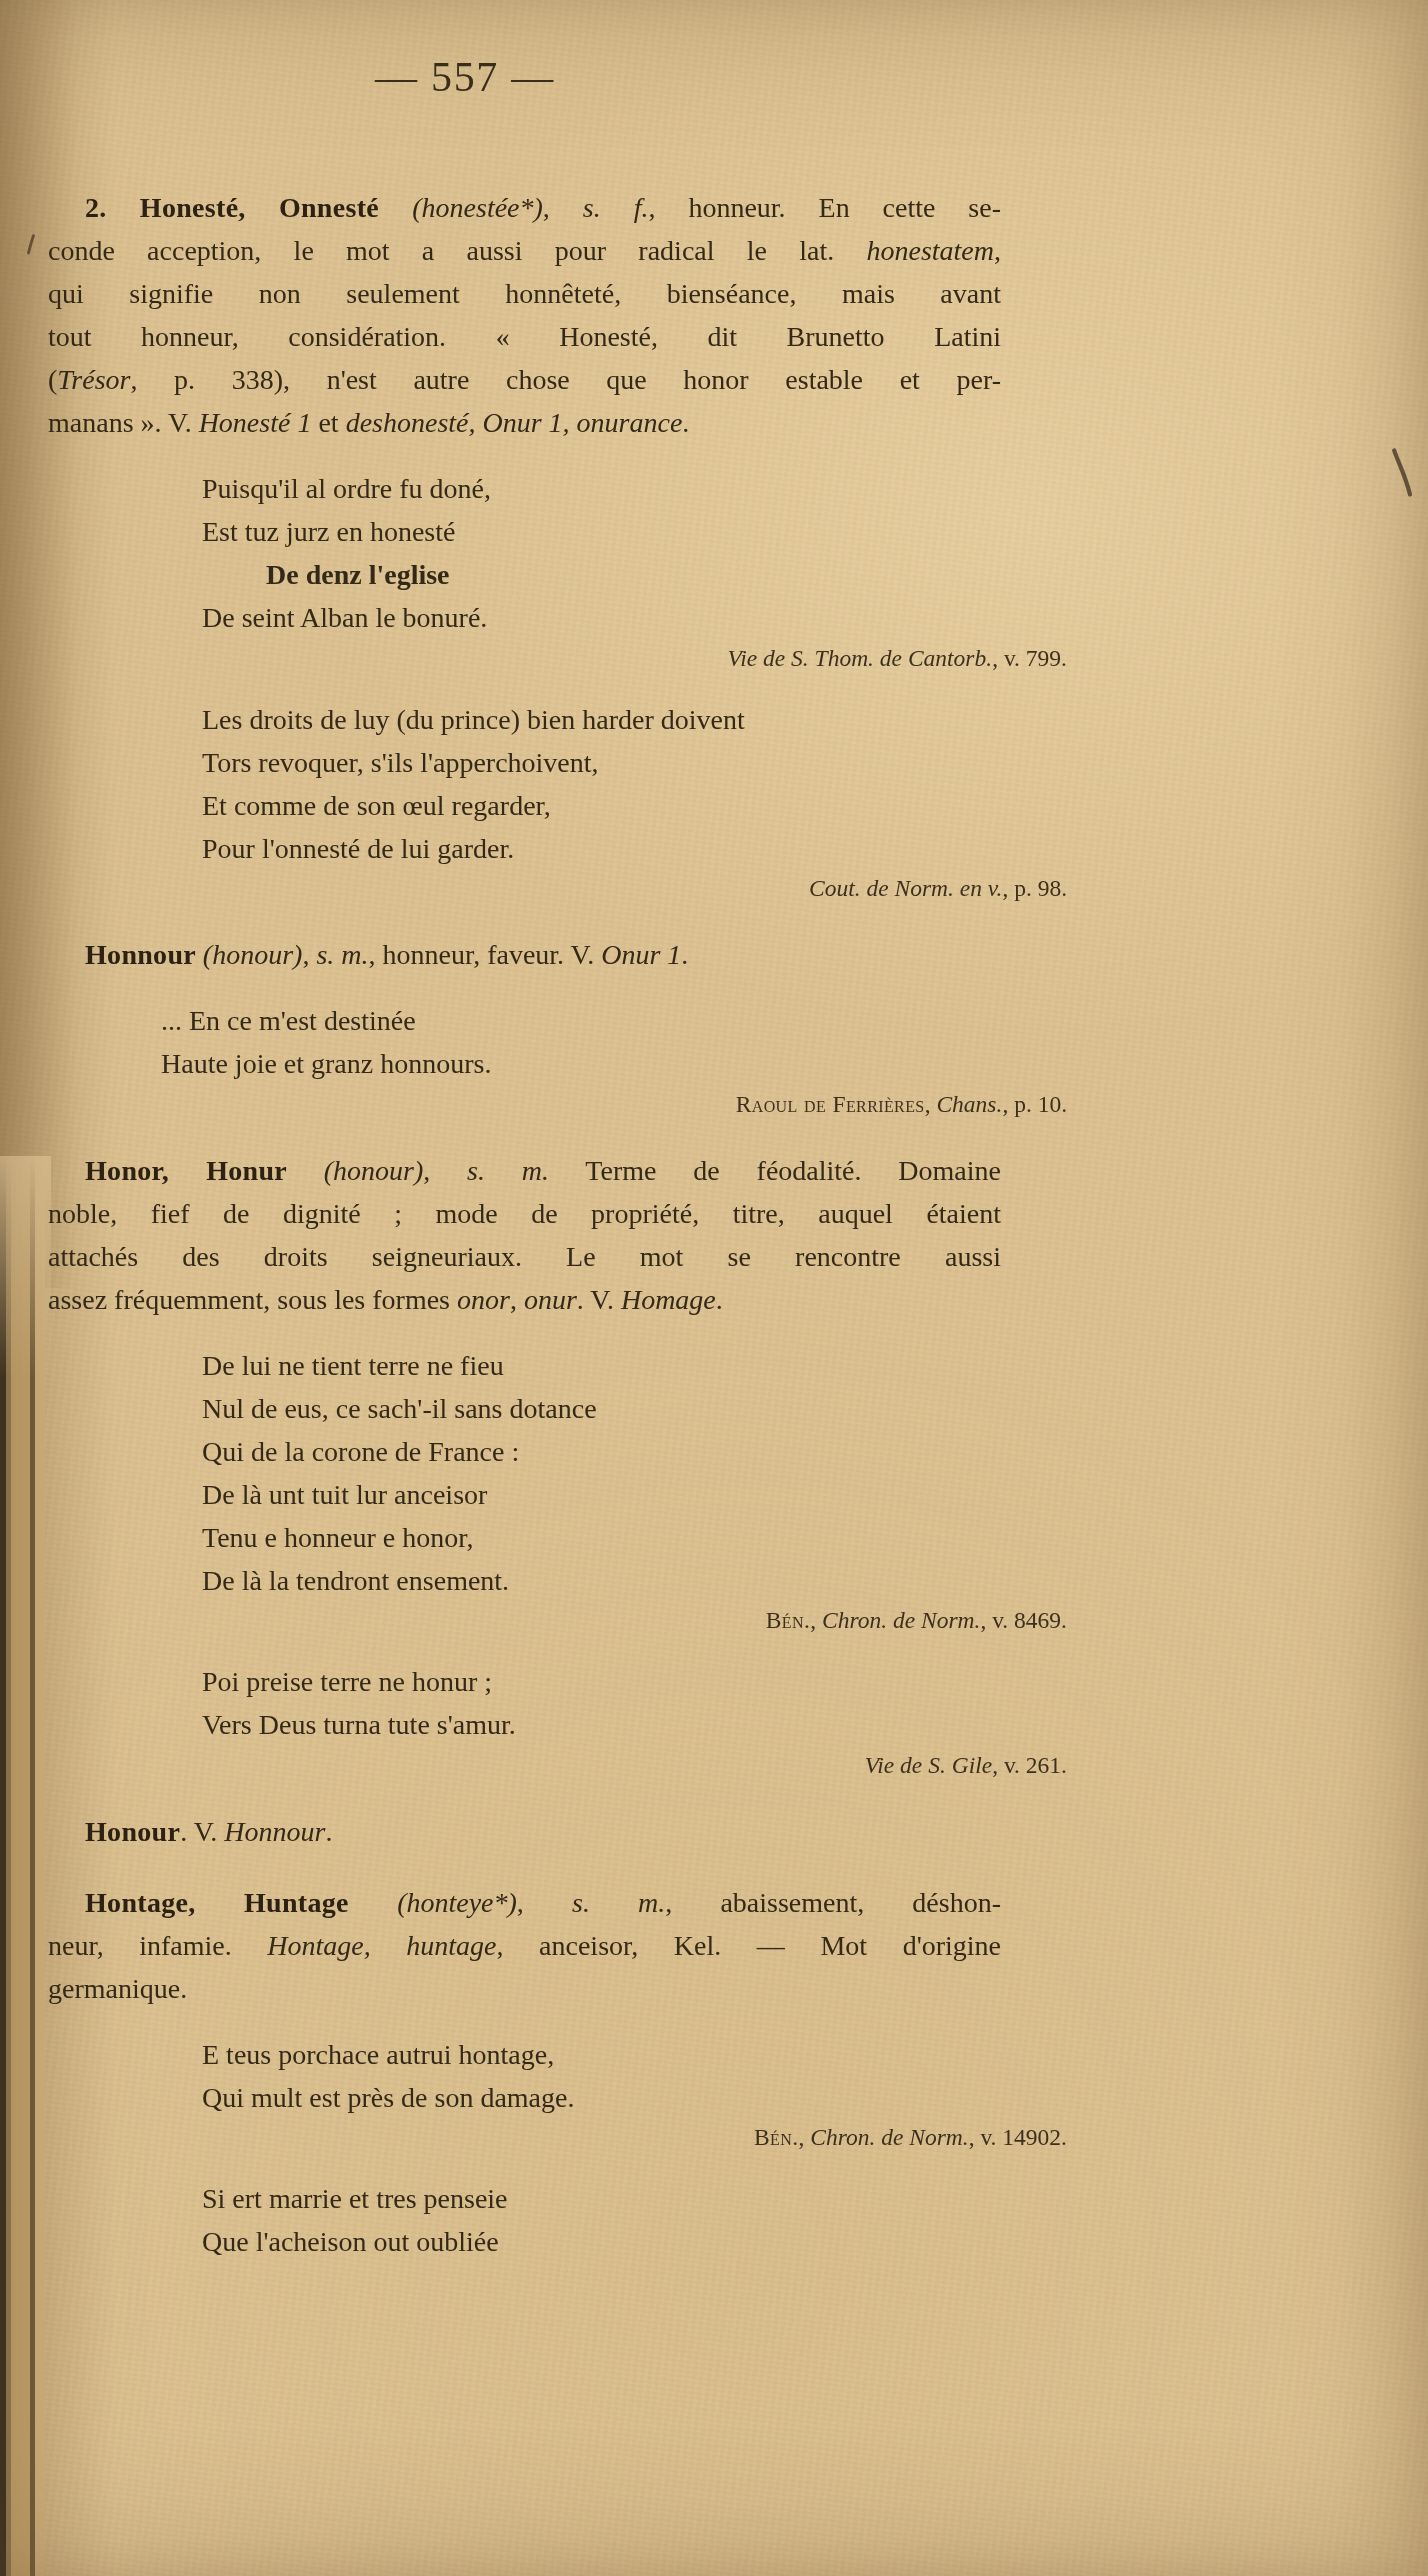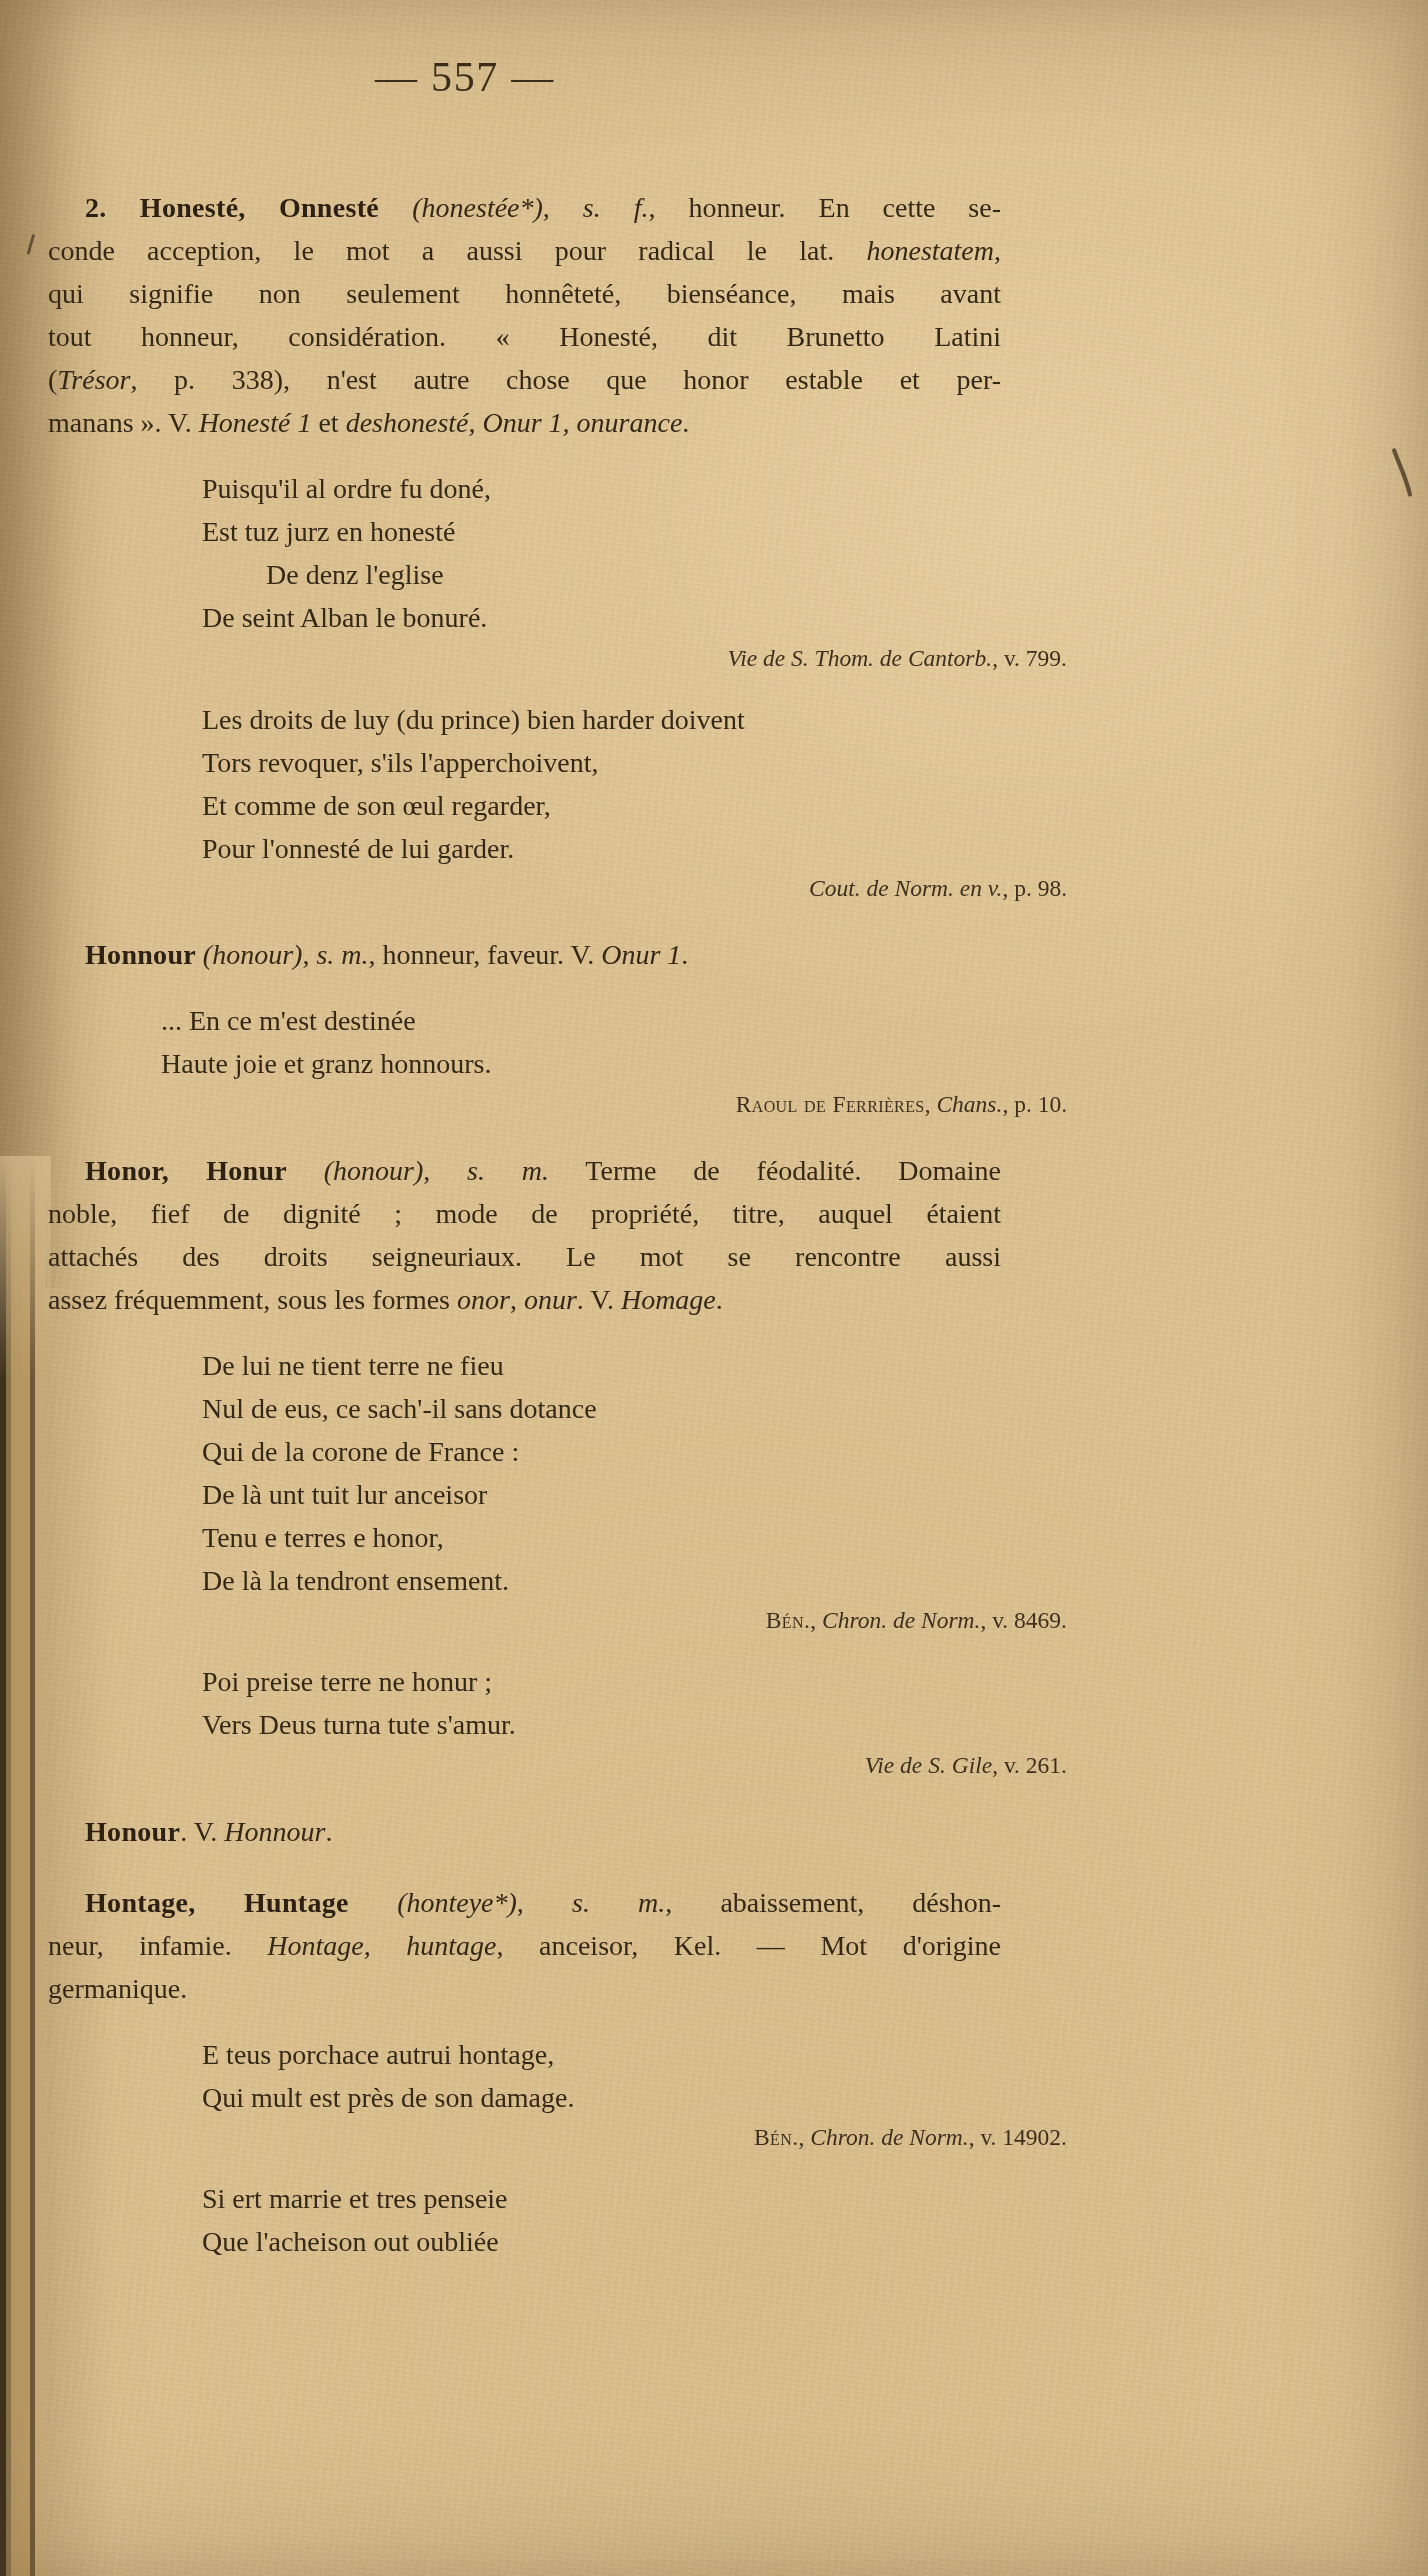--- a/index.html
+++ b/index.html
@@ -37,21 +37,21 @@
 
   .text-body { margin-top:86px; }
   .block.entry { margin-top:28px; }
   .block.verse { margin-top:23px; padding-left:154px; }
   .block.verse.shallow { padding-left:113px; }
   .block:first-child { margin-top:0; }
 
   .tline { font-size:28px; line-height:43px; white-space:normal; }
   .just  { text-align:justify; text-align-last:justify; }
   .first { text-indent:37px; }
-  .ind   { padding-left:64px; }
+  .ind   { padding-left:64px;font-weight:bold; }
 
   .s-n  { }
   .s-b  { font-weight:bold; color:#2c2113; letter-spacing:0.3px; }
   .s-i  { font-style:italic; }
   .s-sc { font-variant:small-caps; letter-spacing:0.4px; }
 
   .citation { font-size:23.5px; line-height:33px; margin-top:2.5px;
     text-align:right; color:#3c2f1d; width:1019px; }
   .verse .citation { width:865px;font-family:Liberation Serif, serif; }
   .verse.shallow .citation { width:906px; }
@@ -114,21 +114,21 @@
         <div class="tline just first"><span class="s-b">Honor, Honur </span><span class="s-i">(honour)</span><span class="s-n">, </span><span class="s-i">s. m.</span><span class="s-n"> Terme de féodalité. Domaine</span></div>
         <div class="tline just"><span class="s-n">noble, fief de dignité ; mode de propriété, titre, auquel étaient</span></div>
         <div class="tline just"><span class="s-n">attachés des droits seigneuriaux. Le mot se rencontre aussi</span></div>
         <div class="tline"><span class="s-n">assez fréquemment, sous les formes </span><span class="s-i">onor</span><span class="s-n">, </span><span class="s-i">onur</span><span class="s-n">. V. </span><span class="s-i">Homage</span><span class="s-n">.</span></div>
       </div>
       <div class="block verse">
         <div class="tline"><span class="s-n">De lui ne tient terre ne fieu</span></div>
         <div class="tline"><span class="s-n">Nul de eus, ce sach'-il sans dotance</span></div>
         <div class="tline"><span class="s-n">Qui de la corone de France :</span></div>
         <div class="tline"><span class="s-n">De là unt tuit lur anceisor</span></div>
-        <div class="tline"><span class="s-n">Tenu e terres e honor,</span></div>
+        <div class="tline"><span class="s-n">Tenu e honneur e honor,</span></div>
         <div class="tline"><span class="s-n">De là la tendront ensement.</span></div>
         <div class="citation"><span class="s-sc">Bén.</span><span class="s-n">, </span><span class="s-i">Chron. de Norm.</span><span class="s-n">, v. 8469.</span></div>
       </div>
       <div class="block verse">
         <div class="tline"><span class="s-n">Poi preise terre ne honur ;</span></div>
         <div class="tline"><span class="s-n">Vers Deus turna tute s'amur.</span></div>
         <div class="citation"><span class="s-i">Vie de S. Gile</span><span class="s-n">, v. 261.</span></div>
       </div>
       <div class="block entry">
         <div class="tline first"><span class="s-b">Honour</span><span class="s-n">. V. </span><span class="s-i">Honnour</span><span class="s-n">.</span></div>

